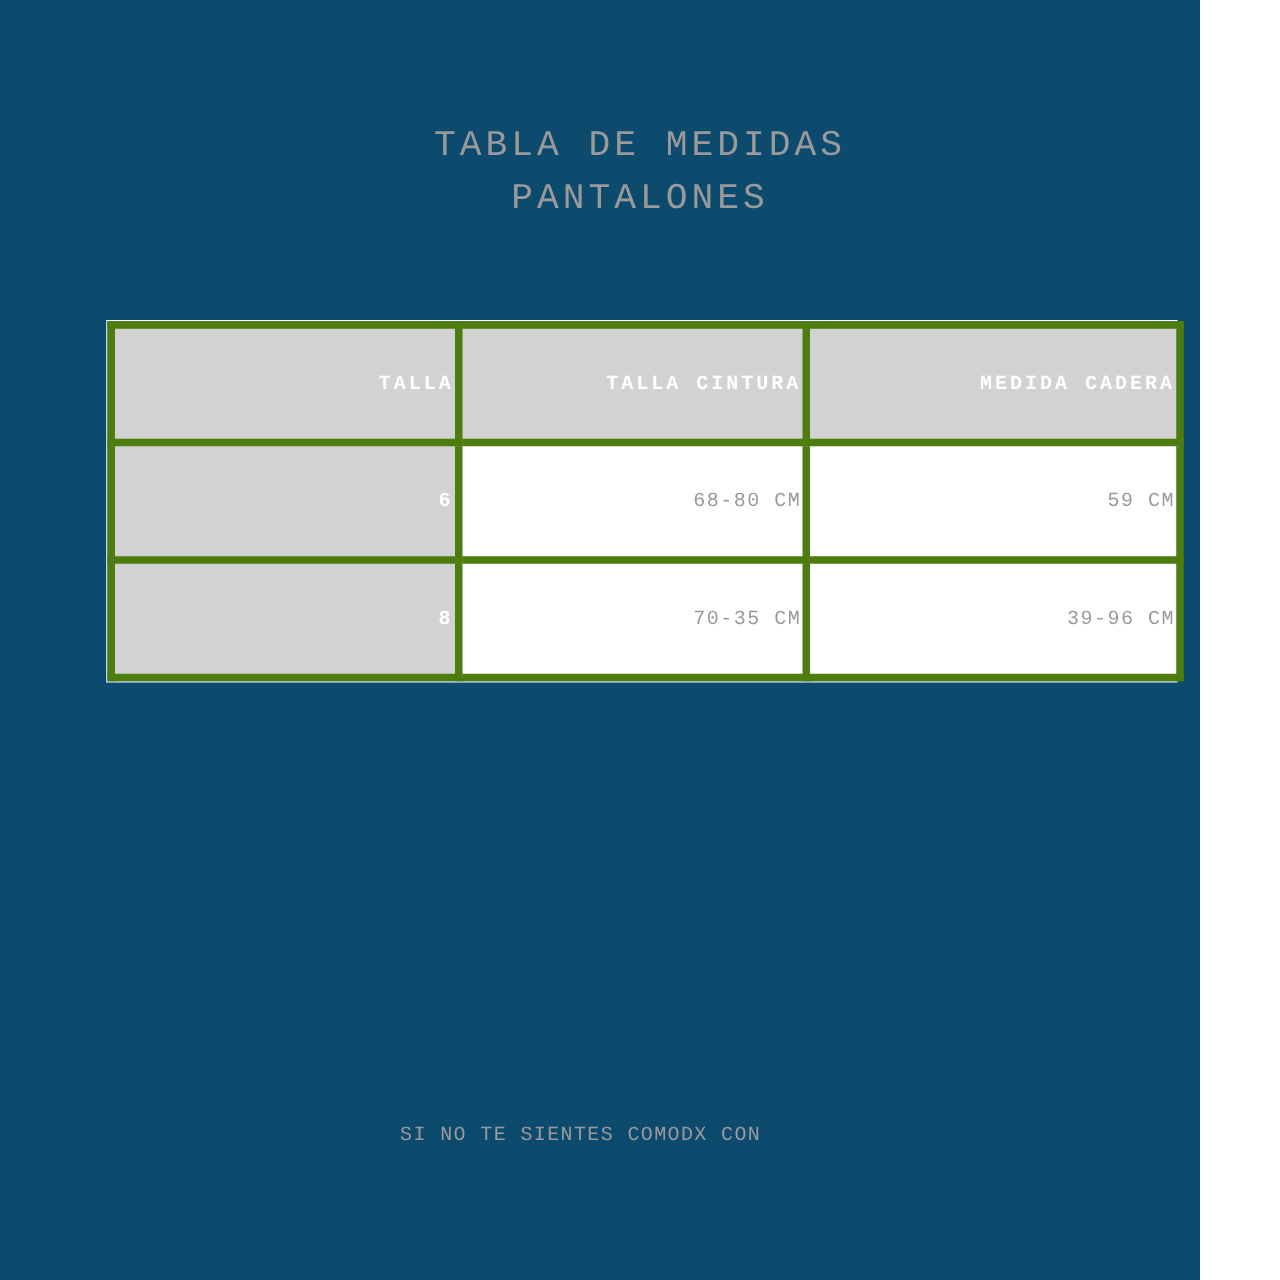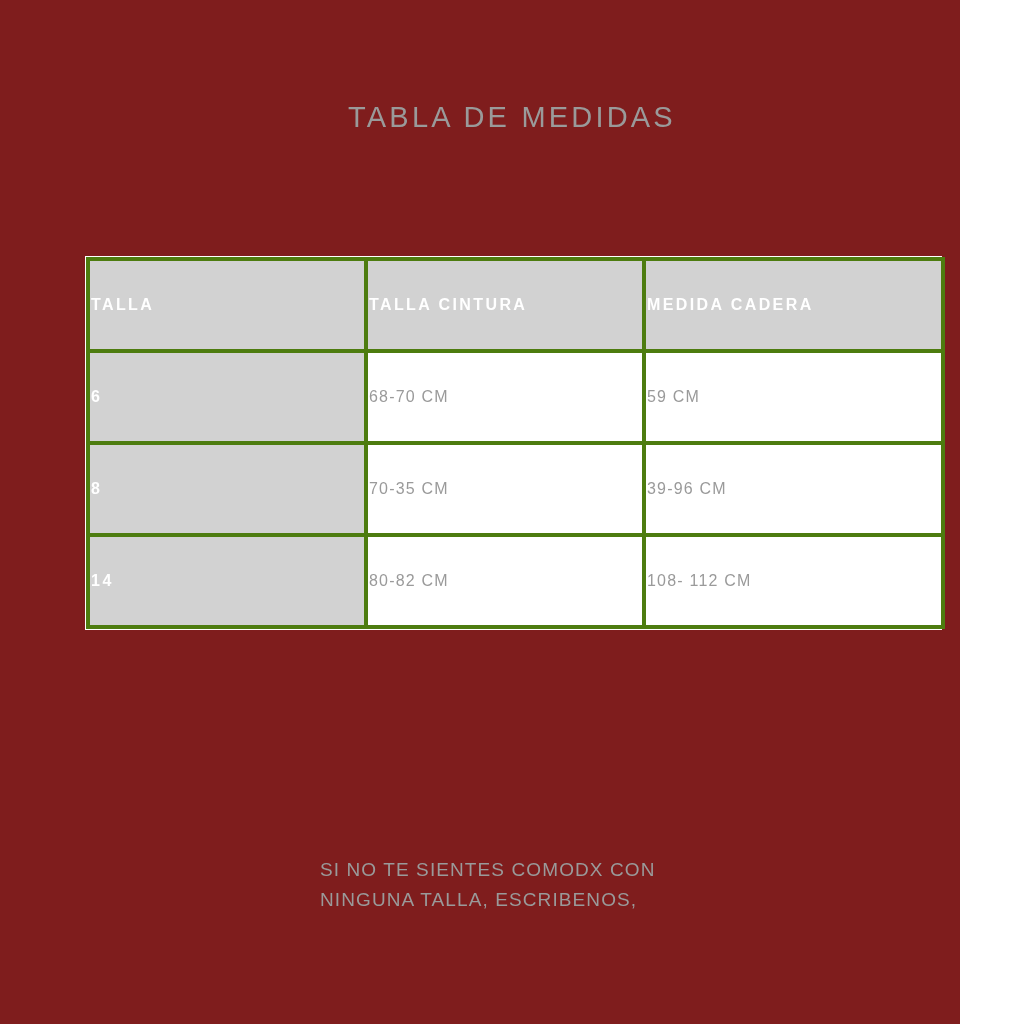--- a/index.html
+++ b/index.html
@@ -11,21 +11,22 @@
     height: 1024px;
     background: #ffffff;
     font-family: "Liberation Sans", sans-serif;
     overflow: hidden;
   }
 
   .page {
     position: relative;
     width: 960px;
     height: 1024px;
-    background: #7f1d1d;
+    background: #0c4a6e;
+    font-family: Liberation Mono, monospace;
   }
 
   .title-block {
     position: absolute;
     top: 96px;
     left: 0;
     width: 1024px;
     text-align: center;
   }
   .title-line {
@@ -46,22 +47,22 @@
   }
 
   table.size-table {
     border-collapse: collapse;
     width: 855px;
     table-layout: fixed;
   }
 
   table.size-table th,
   table.size-table td {
-    border: 4px solid #4d7c0f;
-    text-align: left;
+    border: 6px solid #4d7c0f;
+    text-align: right;
     vertical-align: middle;
   }
 
   col.c1 { width: 278px; }
   col.c2 { width: 278px; }
   col.c3 { width: 299px; }
 
   thead th {
     background: #d2d2d2;
     color: #ffffff;
@@ -91,67 +92,63 @@
   }
 
   .footnote {
     position: absolute;
     left: 320px;
     top: 855px;
     width: 560px;
   }
   .footnote-line {
     color: #9a9a9a;
-    font-size: 19px;
+    font-size: 16px;
     letter-spacing: 1.1px;
     line-height: 30px;
     white-space: nowrap;
+    margin-top: 38px;
   }
 </style>
 </head>
 <body>
 
 <div class="page">
 
   <div class="title-block">
     <div class="title-line">TABLA DE MEDIDAS</div>
+    <div class="title-line">PANTALONES</div>
   </div>
 
   <div class="table-wrap">
     <table class="size-table">
       <colgroup>
         <col class="c1">
         <col class="c2">
         <col class="c3">
       </colgroup>
       <thead>
         <tr>
           <th>TALLA</th>
           <th>TALLA CINTURA</th>
           <th>MEDIDA CADERA</th>
         </tr>
       </thead>
       <tbody>
         <tr>
           <td class="size-cell">6</td>
-          <td class="meas-cell">68-70 CM</td>
+          <td class="meas-cell">68-80 CM</td>
           <td class="meas-cell">59 CM</td>
         </tr>
         <tr>
           <td class="size-cell">8</td>
           <td class="meas-cell">70-35 CM</td>
           <td class="meas-cell">39-96 CM</td>
         </tr>
-        <tr>
-          <td class="size-cell">14</td>
-          <td class="meas-cell">80-82 CM</td>
-          <td class="meas-cell">108- 112 CM</td>
-        </tr>
       </tbody>
     </table>
   </div>
 
   <div class="footnote">
     <div class="footnote-line">SI NO TE SIENTES COMODX CON</div>
-    <div class="footnote-line">NINGUNA TALLA, ESCRIBENOS,</div>
   </div>
 
 </div>
 
 </body></html>

